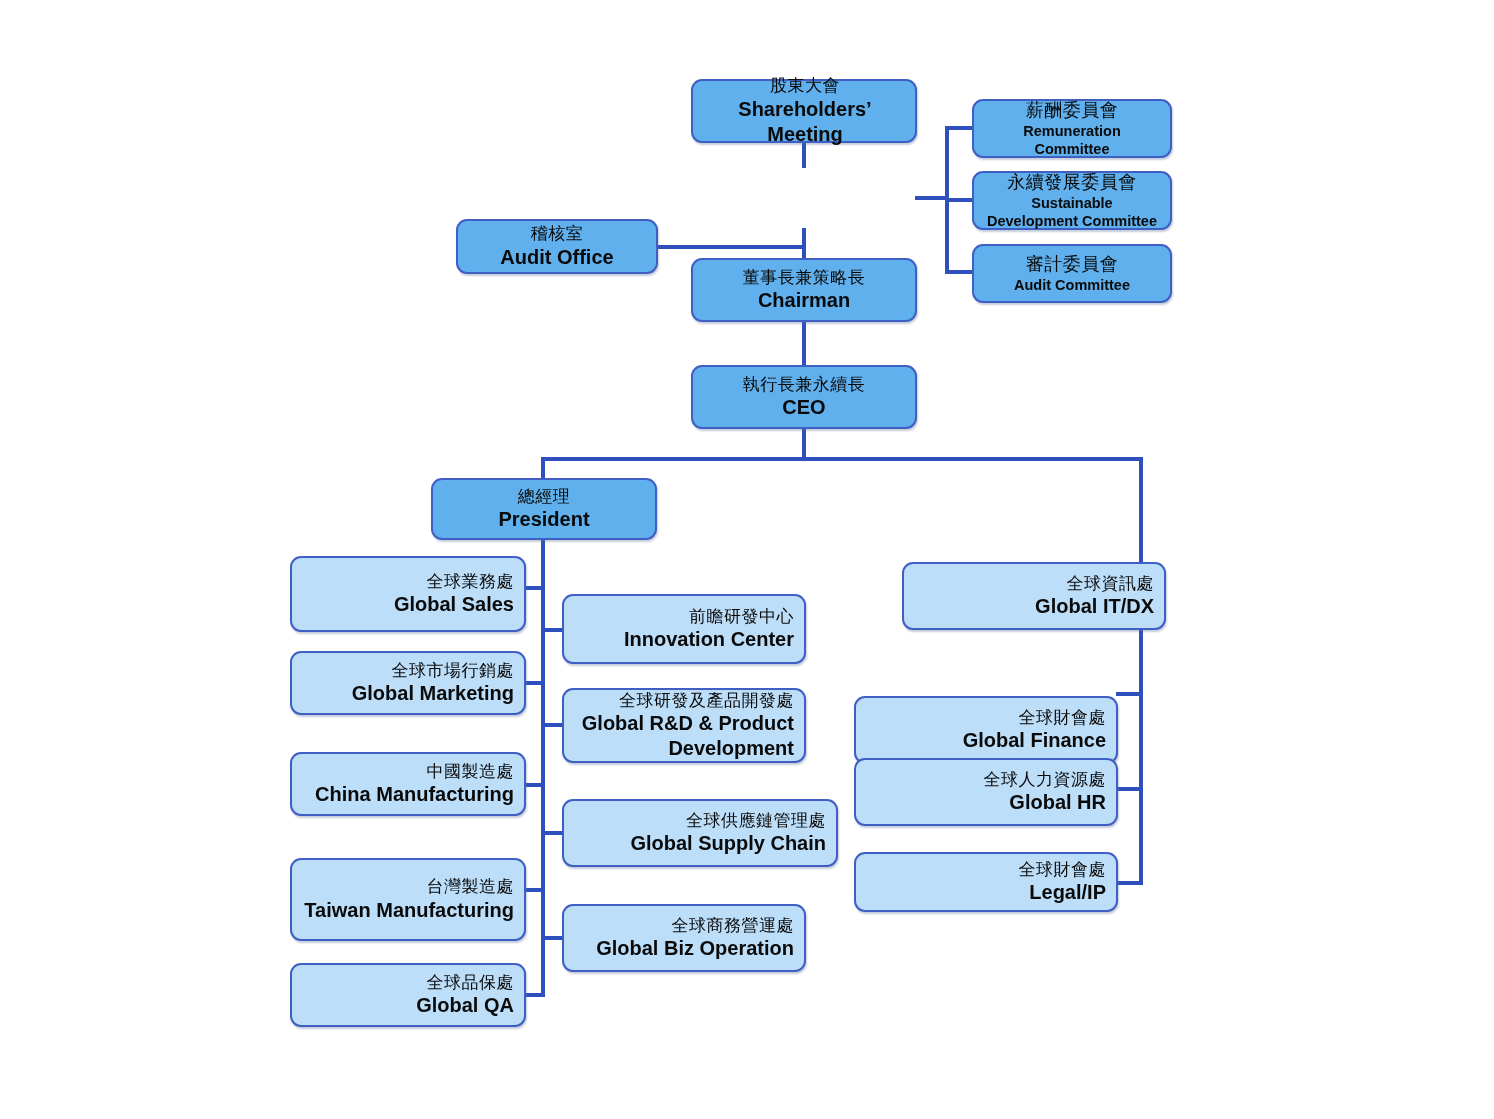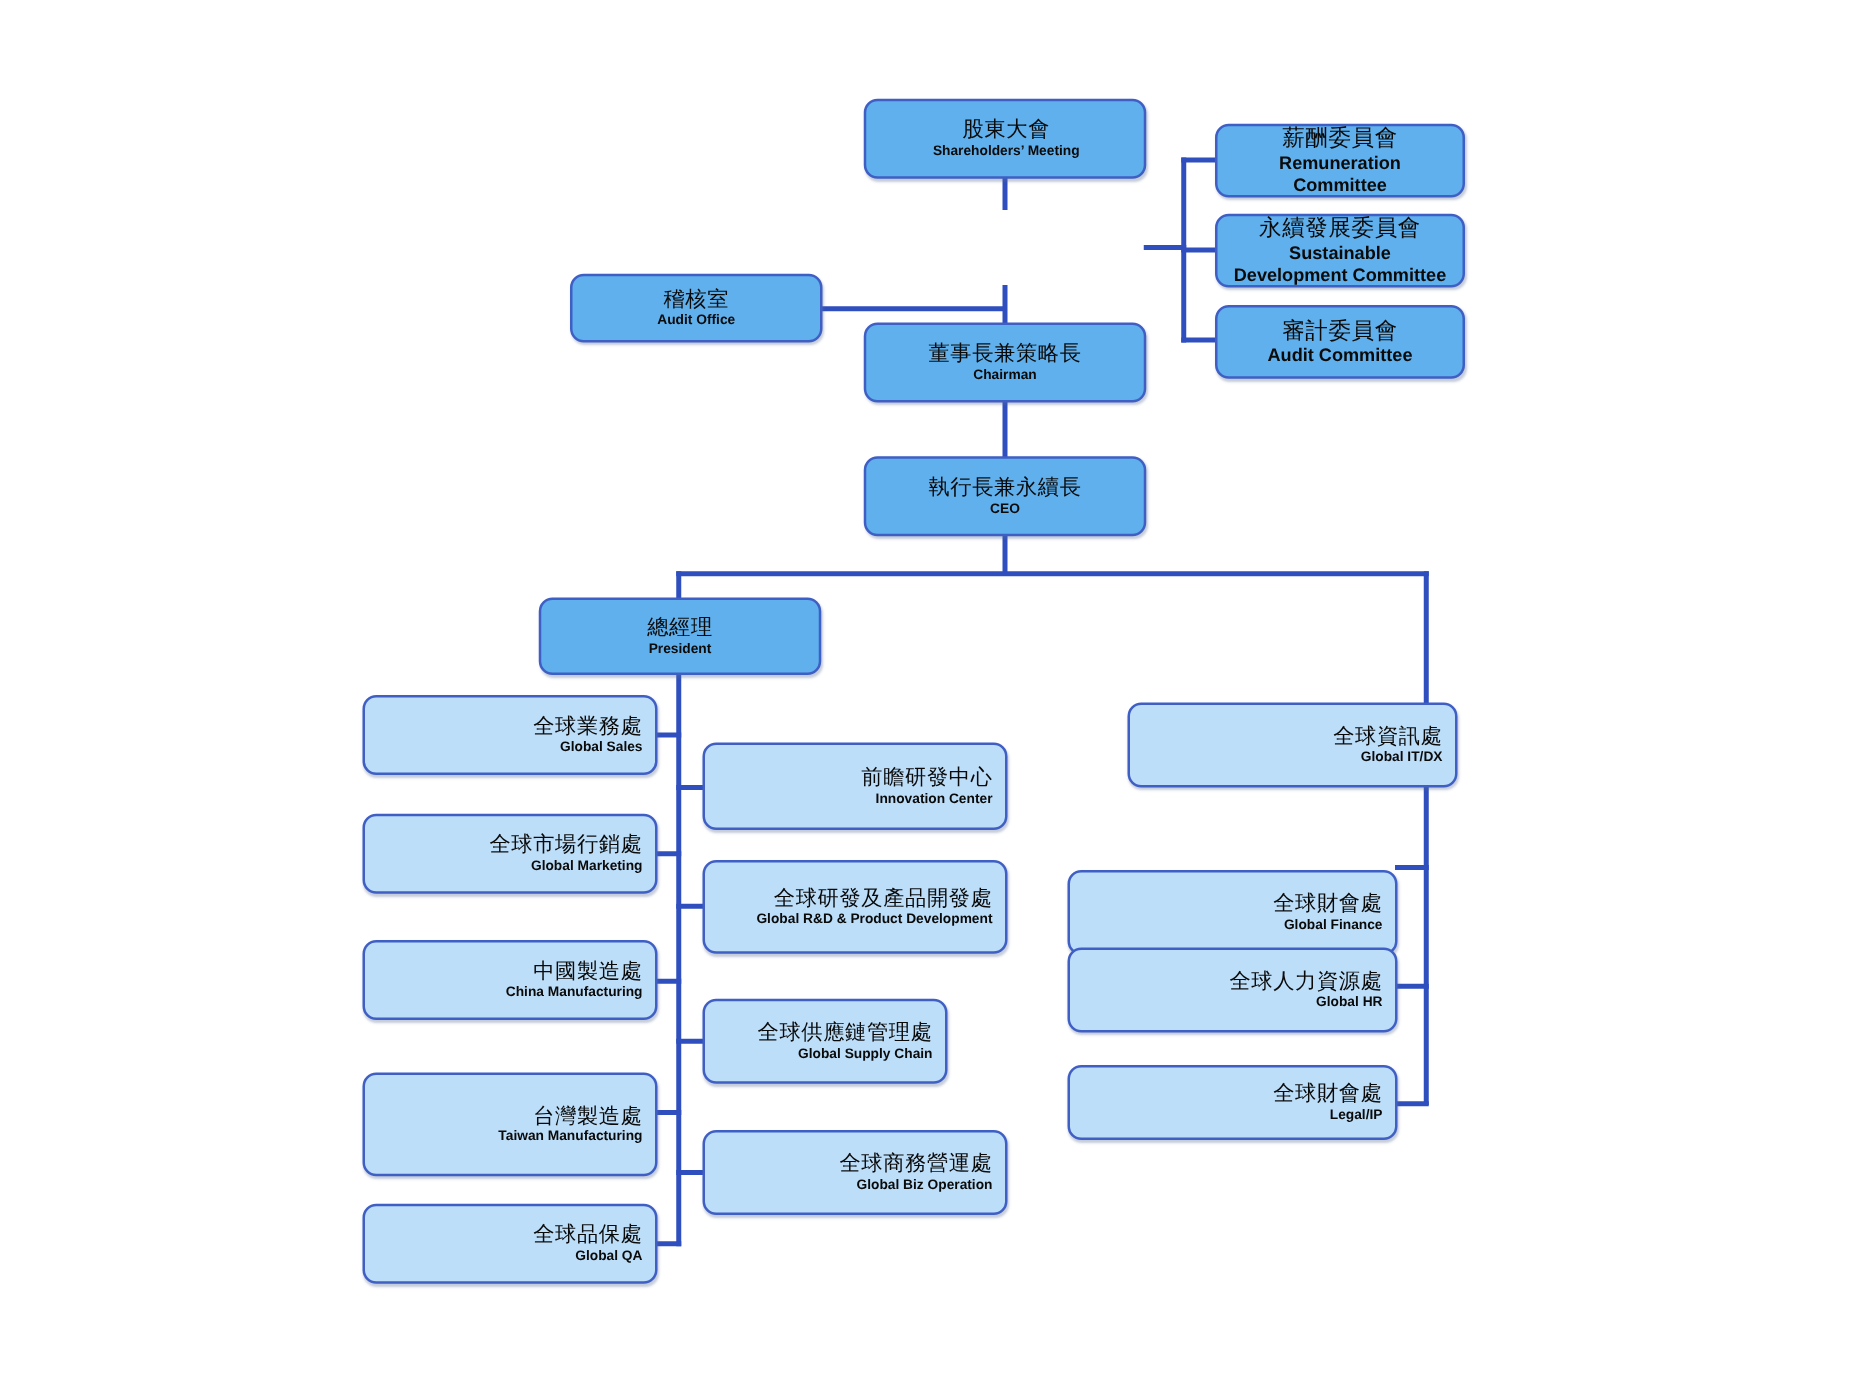--- a/index.html
+++ b/index.html
@@ -32,21 +32,21 @@
   }
   .node.dark { background: #5fb0ec; }
   .node.light { background: #bddef9; }
   .node .zh {
     font-size: 17px;
     font-weight: 400;
     line-height: 1.26;
     letter-spacing: 0.5px;
   }
   .node .en {
-    font-size: 11px;
+    font-size: 20px;
     font-weight: bold;
     line-height: 1.26;
   }
   .node.center { text-align: center; }
   .node.right  { text-align: right; }
   .node.small .zh { font-size: 18px; }
   .node.small .en { font-size: 14.5px; }
 
   .line {
     position: absolute;
@@ -134,21 +134,21 @@
   <div class="node dark center small" style="left:972px; top:171px; width:200px; height:59px;">
     <div class="zh">永續發展委員會</div>
     <div class="en">Sustainable Development Committee</div>
   </div>
 
   <div class="node dark center small" style="left:972px; top:244px; width:200px; height:59px;text-align:center;">
     <div class="zh">審計委員會</div>
     <div class="en">Audit Committee</div>
   </div>
 
-  <div class="node light right" style="left:290px; top:556px; width:236px; height:64px;">
+  <div class="node light right" style="left:290px; top:556px; width:236px; height:76px;">
     <div class="zh">全球業務處</div>
     <div class="en">Global Sales</div>
   </div>
 
   <div class="node light right" style="left:290px; top:651px; width:236px; height:64px;">
     <div class="zh">全球市場行銷處</div>
     <div class="en">Global Marketing</div>
   </div>
 
   <div class="node light right" style="left:290px; top:752px; width:236px; height:64px;">
@@ -169,21 +169,21 @@
   <div class="node light right" style="left:562px; top:594px; width:244px; height:70px;">
     <div class="zh">前瞻研發中心</div>
     <div class="en">Innovation Center</div>
   </div>
 
   <div class="node light right" style="left:562px; top:688px; width:244px; height:75px;">
     <div class="zh">全球研發及產品開發處</div>
     <div class="en">Global R&amp;D &amp; Product Development</div>
   </div>
 
-  <div class="node light right" style="left:562px; top:799px; width:196px; height:68px;text-align:right;">
+  <div class="node light right" style="left:562px; top:799px; width:276px; height:68px;text-align:right;">
     <div class="zh">全球供應鏈管理處</div>
     <div class="en">Global Supply Chain</div>
   </div>
 
   <div class="node light right" style="left:562px; top:904px; width:244px; height:68px;">
     <div class="zh">全球商務營運處</div>
     <div class="en">Global Biz Operation</div>
   </div>
 
   <div class="node light right" style="left:854px; top:562px; width:264px; height:68px;margin-left:48px;">

